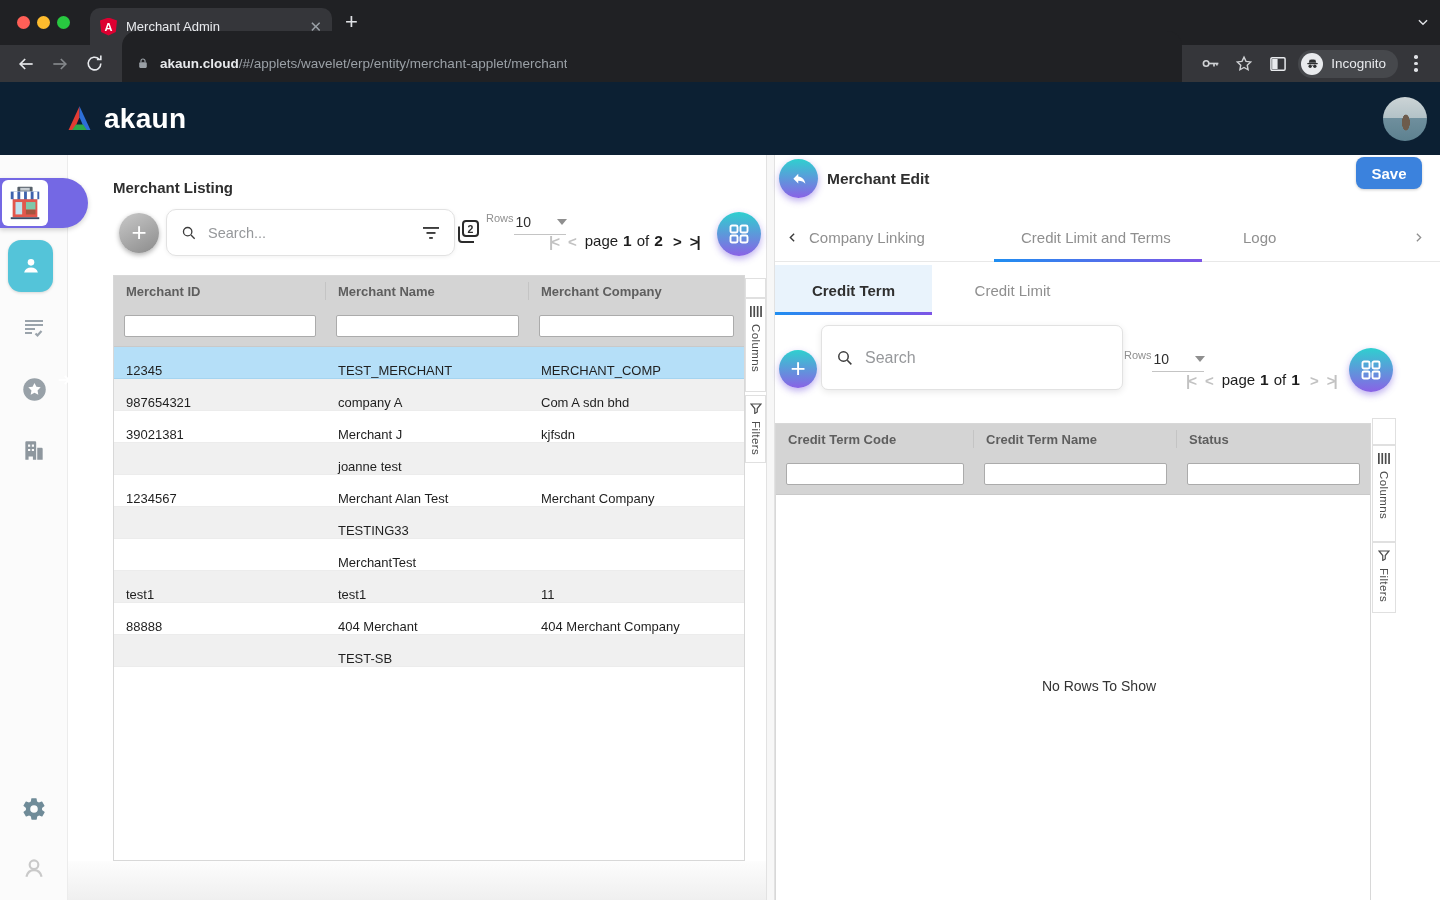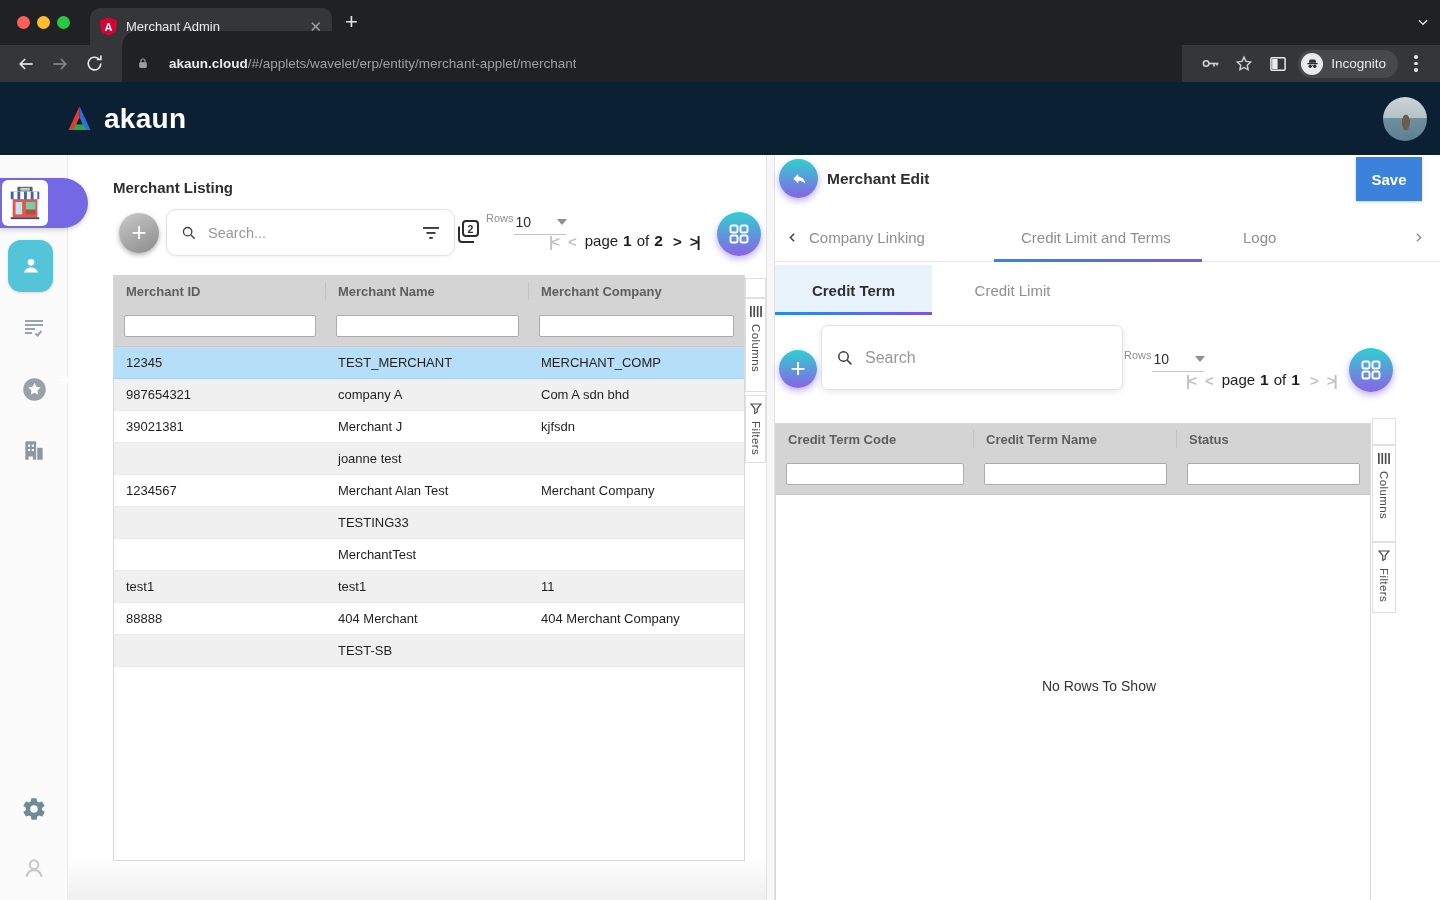--- a/index.html
+++ b/index.html
@@ -19,21 +19,21 @@
       display:flex;align-items:center;justify-content:center;color:#fff;font-size:11px;font-weight:bold;flex:0 0 auto;}
   .tab-title{color:#e8eaed;font-size:13px;flex:1;white-space:nowrap;overflow:hidden;}
   .tab-close{color:#9aa0a6;font-size:15px;line-height:1;cursor:default;}
   .newtab{left:345px;top:11px;color:#dfe1e5;font-size:22px;font-weight:300;line-height:1;}
   .strip-caret{right:10px;top:15px;color:#dfe1e5;font-size:13px;}
 
   .btoolbar{left:0;top:45px;width:1440px;height:37px;background:#35363a;display:flex;align-items:center;
             padding:0 12px;box-sizing:border-box;gap:6px;}
   .nav-ico{width:28px;height:28px;display:flex;align-items:center;justify-content:center;flex:0 0 auto;}
   .omnibox{flex:1;height:29px;background:#202124;border-radius:15px;display:flex;align-items:center;
-           padding:18px 14px;gap:19px;margin:0 8px;min-width:0;}
+           padding:18px 14px;gap:10px;margin:0 8px;min-width:0;}
   .url{font-size:13.5px;white-space:nowrap;overflow:hidden;}
   .url .host{color:#e8eaed;font-weight:bold;}
   .url .path{color:#9aa0a6;}
   .incog-pill{height:28px;background:#46484c;border-radius:14px;display:flex;align-items:center;
               gap:8px;padding:0 12px 0 3px;flex:0 0 auto;}
   .incog-circle{width:22px;height:22px;border-radius:50%;background:#e8eaed;display:flex;align-items:center;justify-content:center;}
   .incog-label{color:#e8eaed;font-size:13.5px;}
   .dots{display:flex;flex-direction:column;gap:3px;align-items:center;width:24px;}
   .dots i{width:3.5px;height:3.5px;border-radius:50%;background:#dfe1e5;}
 
@@ -85,21 +85,21 @@
   
   .grid-table{border:1px solid #d8d8d8;box-sizing:border-box;background:#fff;}
   .thead{display:flex;background:#d4d4d4;height:30px;align-items:center;}
   .th{font-size:13px;color:#5e5e5e;font-weight:bold;padding-left:12px;box-sizing:border-box;
       border-right:1px solid #c4c4c4;height:18px;display:flex;align-items:center;}
   .th:last-child{border-right:none;}
   .tfilter{display:flex;background:#d4d4d4;height:40px;align-items:center;border-bottom:1px solid #c9c9c9;}
   .tfilter .fcell{padding:0 10px;box-sizing:border-box;}
   .tfilter input{width:100%;height:22px;border:1px solid #ababab;border-radius:2px;box-sizing:border-box;
                  background:#fff;outline:none;font-size:12px;padding:0 5px;}
-  .trow{display:flex;height:31px;align-items:center;border-bottom:1px solid #ececec;background:#fff;}
+  .trow{display:flex;height:31px;align-items:flex-end;border-bottom:1px solid #ececec;background:#fff;}
   .trow.alt{background:#f0f0f0;}
   .trow.selected{background:#b5dff8;border-bottom:1px solid #a5d4f0;}
   .tcell{font-size:13px;color:#1f1f1f;padding-left:12px;box-sizing:border-box;white-space:nowrap;overflow:hidden;}
 
   
   .strip-box{background:#fff;border:1px solid #e0e0e0;box-sizing:border-box;}
   .side-tab{background:#fff;border:1px solid #e0e0e0;box-sizing:border-box;display:flex;flex-direction:column;
             align-items:center;padding-top:7px;gap:7px;}
   .side-tab .vtext{writing-mode:vertical-rl;font-size:11.5px;color:#4c4c4c;letter-spacing:.4px;}
 
@@ -113,21 +113,21 @@
   .lp-grid{left:717px;top:212px;width:44px;height:44px;}
   .lp-table{left:113px;top:275px;width:632px;height:586px;}
   .lp-col1{width:212px;} .lp-col2{width:203px;} .lp-col3{width:215px;}
   .lp-strip-box{left:745px;top:278px;width:21px;height:20px;}
   .lp-cols-tab{left:745px;top:298px;width:21px;height:94px;}
   .lp-filt-tab{left:745px;top:395px;width:21px;height:68px;}
 
   
   .rp-back{left:779px;top:159px;width:39px;height:39px;}
   .rp-title{left:827px;top:170px;font-size:15.5px;font-weight:bold;color:#2f2f2f;}
-  .rp-save{left:1356px;top:157px;width:66px;height:44px;background:#3b82dd;border-radius:0;color:#fff;
+  .rp-save{left:1356px;top:157px;width:66px;height:32px;background:#3b82dd;border-radius:8px;color:#fff;
            font-size:15px;font-weight:bold;display:flex;align-items:center;justify-content:center;
            box-shadow:0 1px 3px rgba(0,0,0,.2);}
   .rp-tabs{left:775px;top:213px;width:665px;height:49px;border-bottom:1px solid #e8e8e8;box-sizing:border-box;
            display:flex;align-items:center;}
   .rp-tab{font-size:15px;color:#8f8f8f;text-align:left;white-space:nowrap;}
   .rp-tab-chevron{color:#3c3c3c;display:flex;align-items:center;justify-content:center;}
   .rp-underline{left:994px;top:259px;width:208px;height:3px;background:linear-gradient(90deg,#1f8ef1,#7d55e6);}
   .rp-subtabs{left:775px;top:265px;width:665px;height:50px;display:flex;}
   .rp-subtab{width:157px;display:flex;align-items:center;justify-content:center;font-size:15px;color:#8f8f8f;}
   .rp-subtab.active{background:#e9f3fc;color:#2f2f2f;font-weight:bold;}

